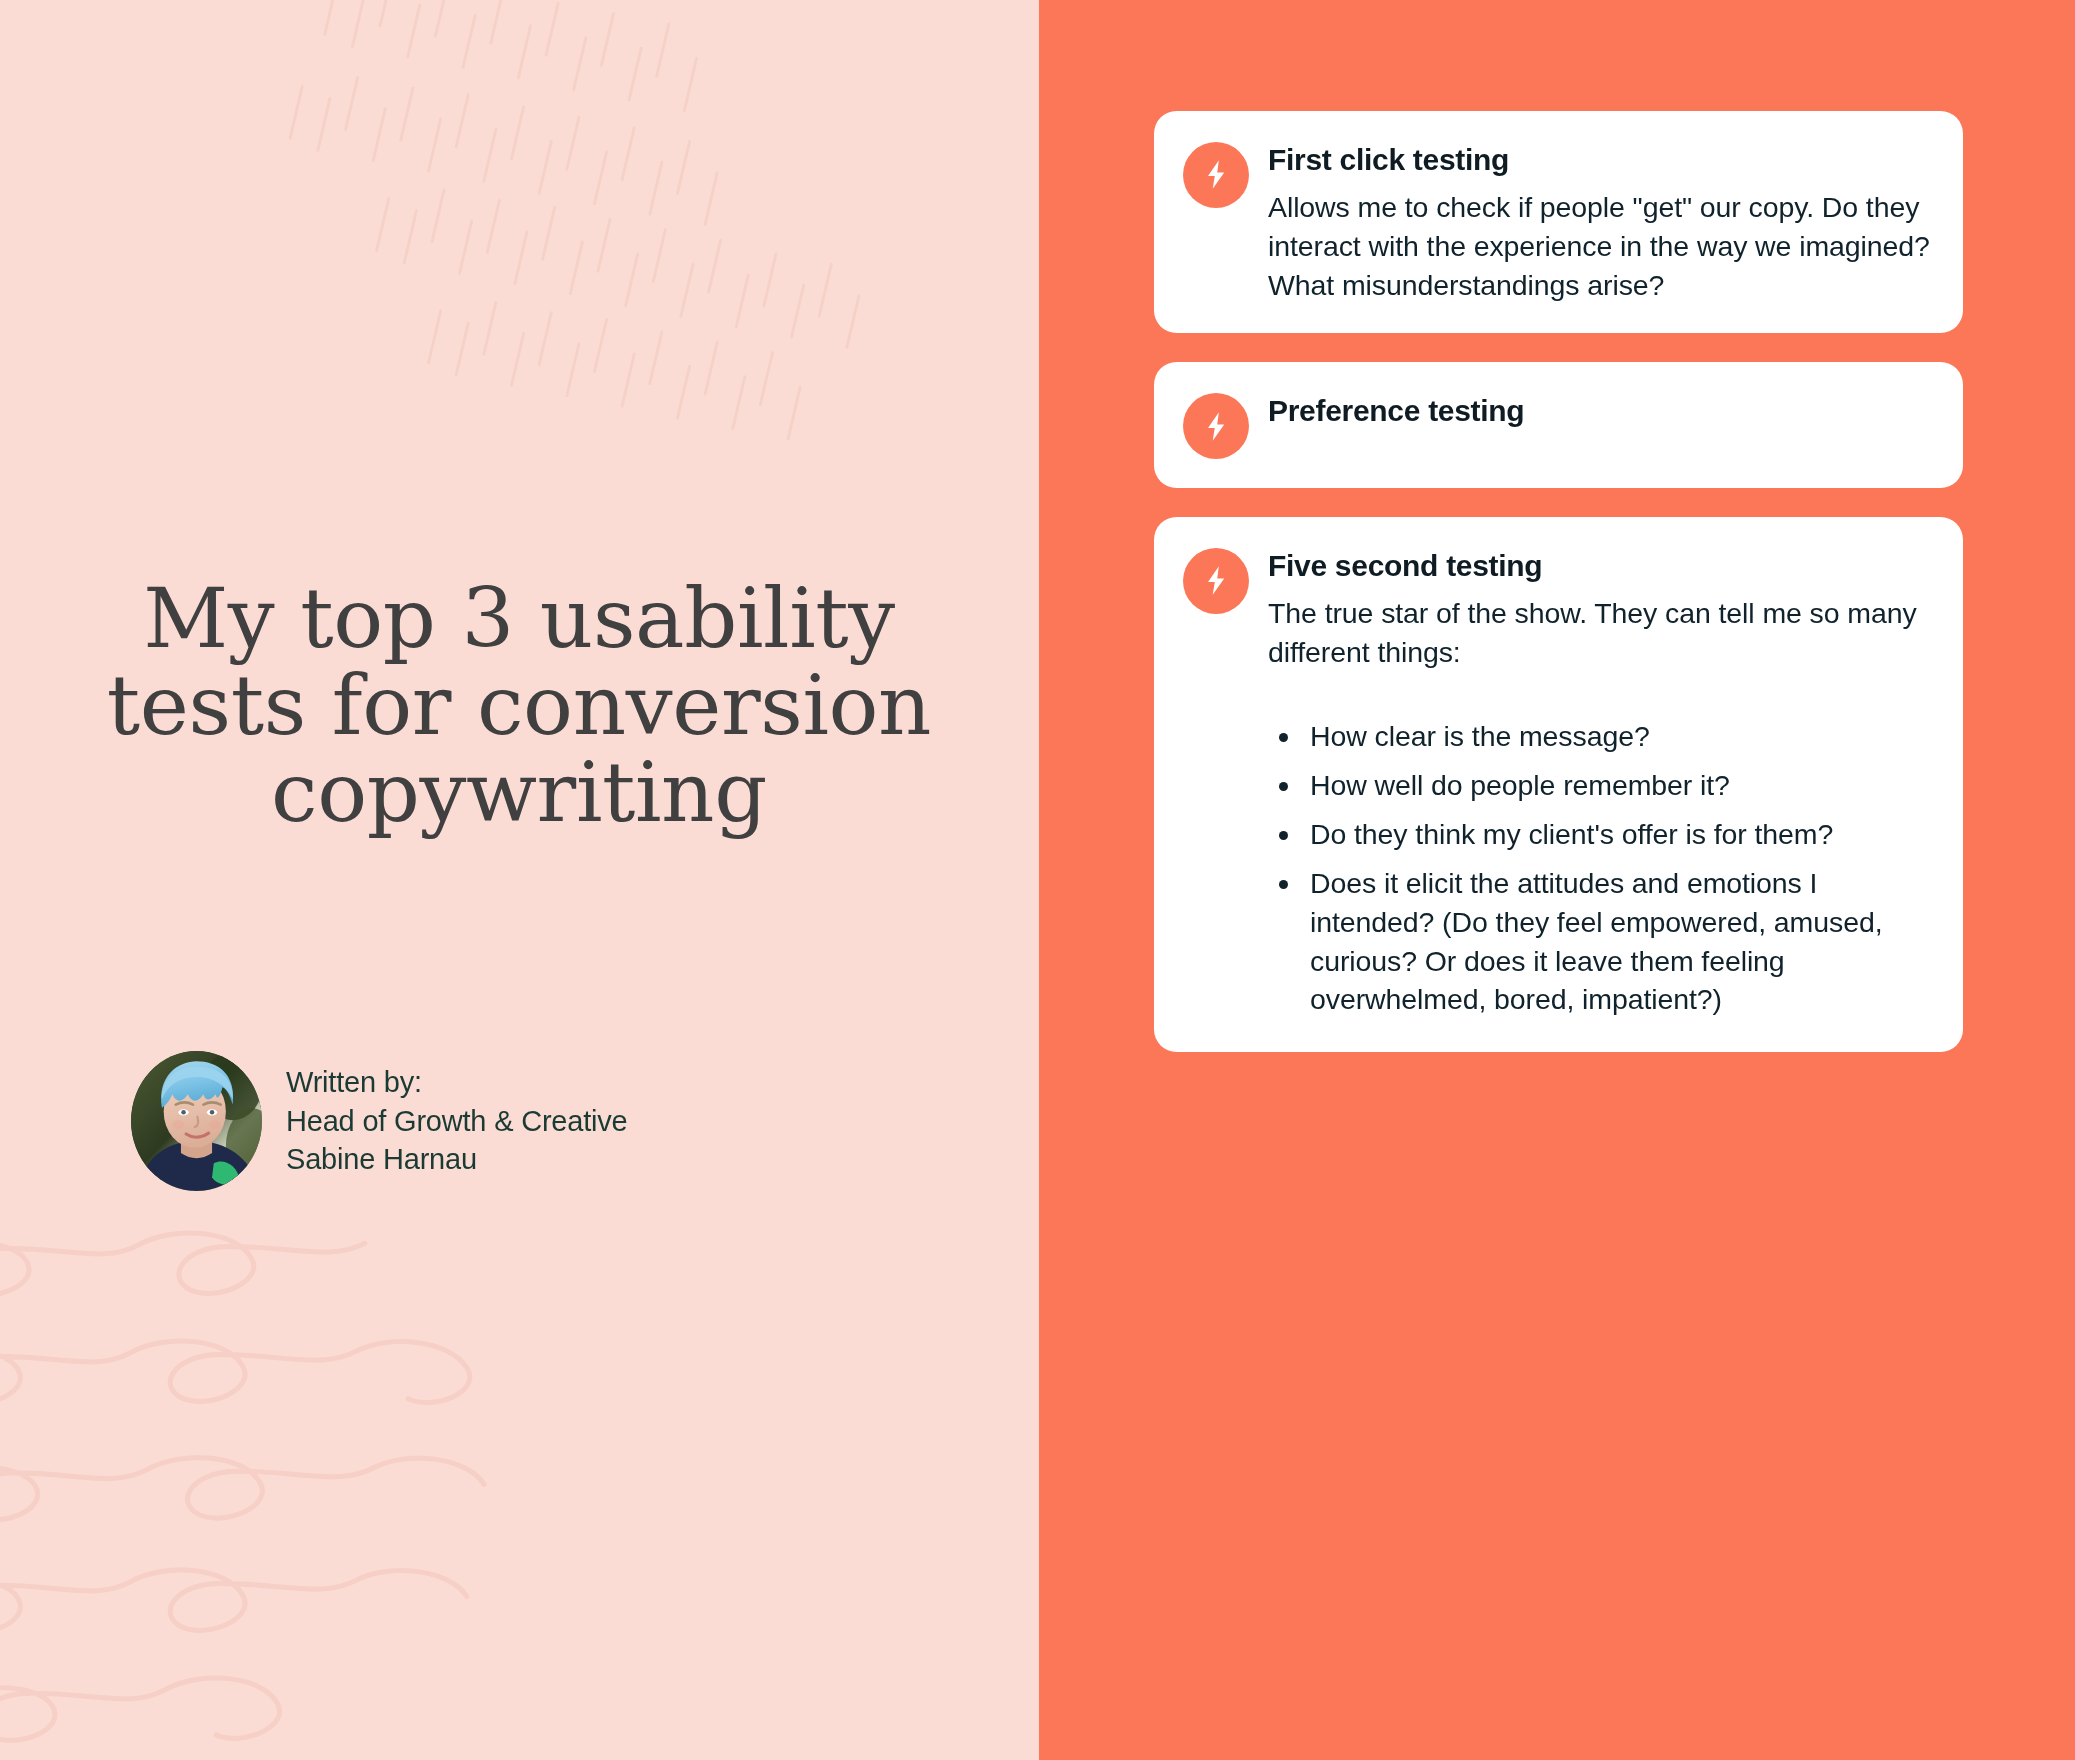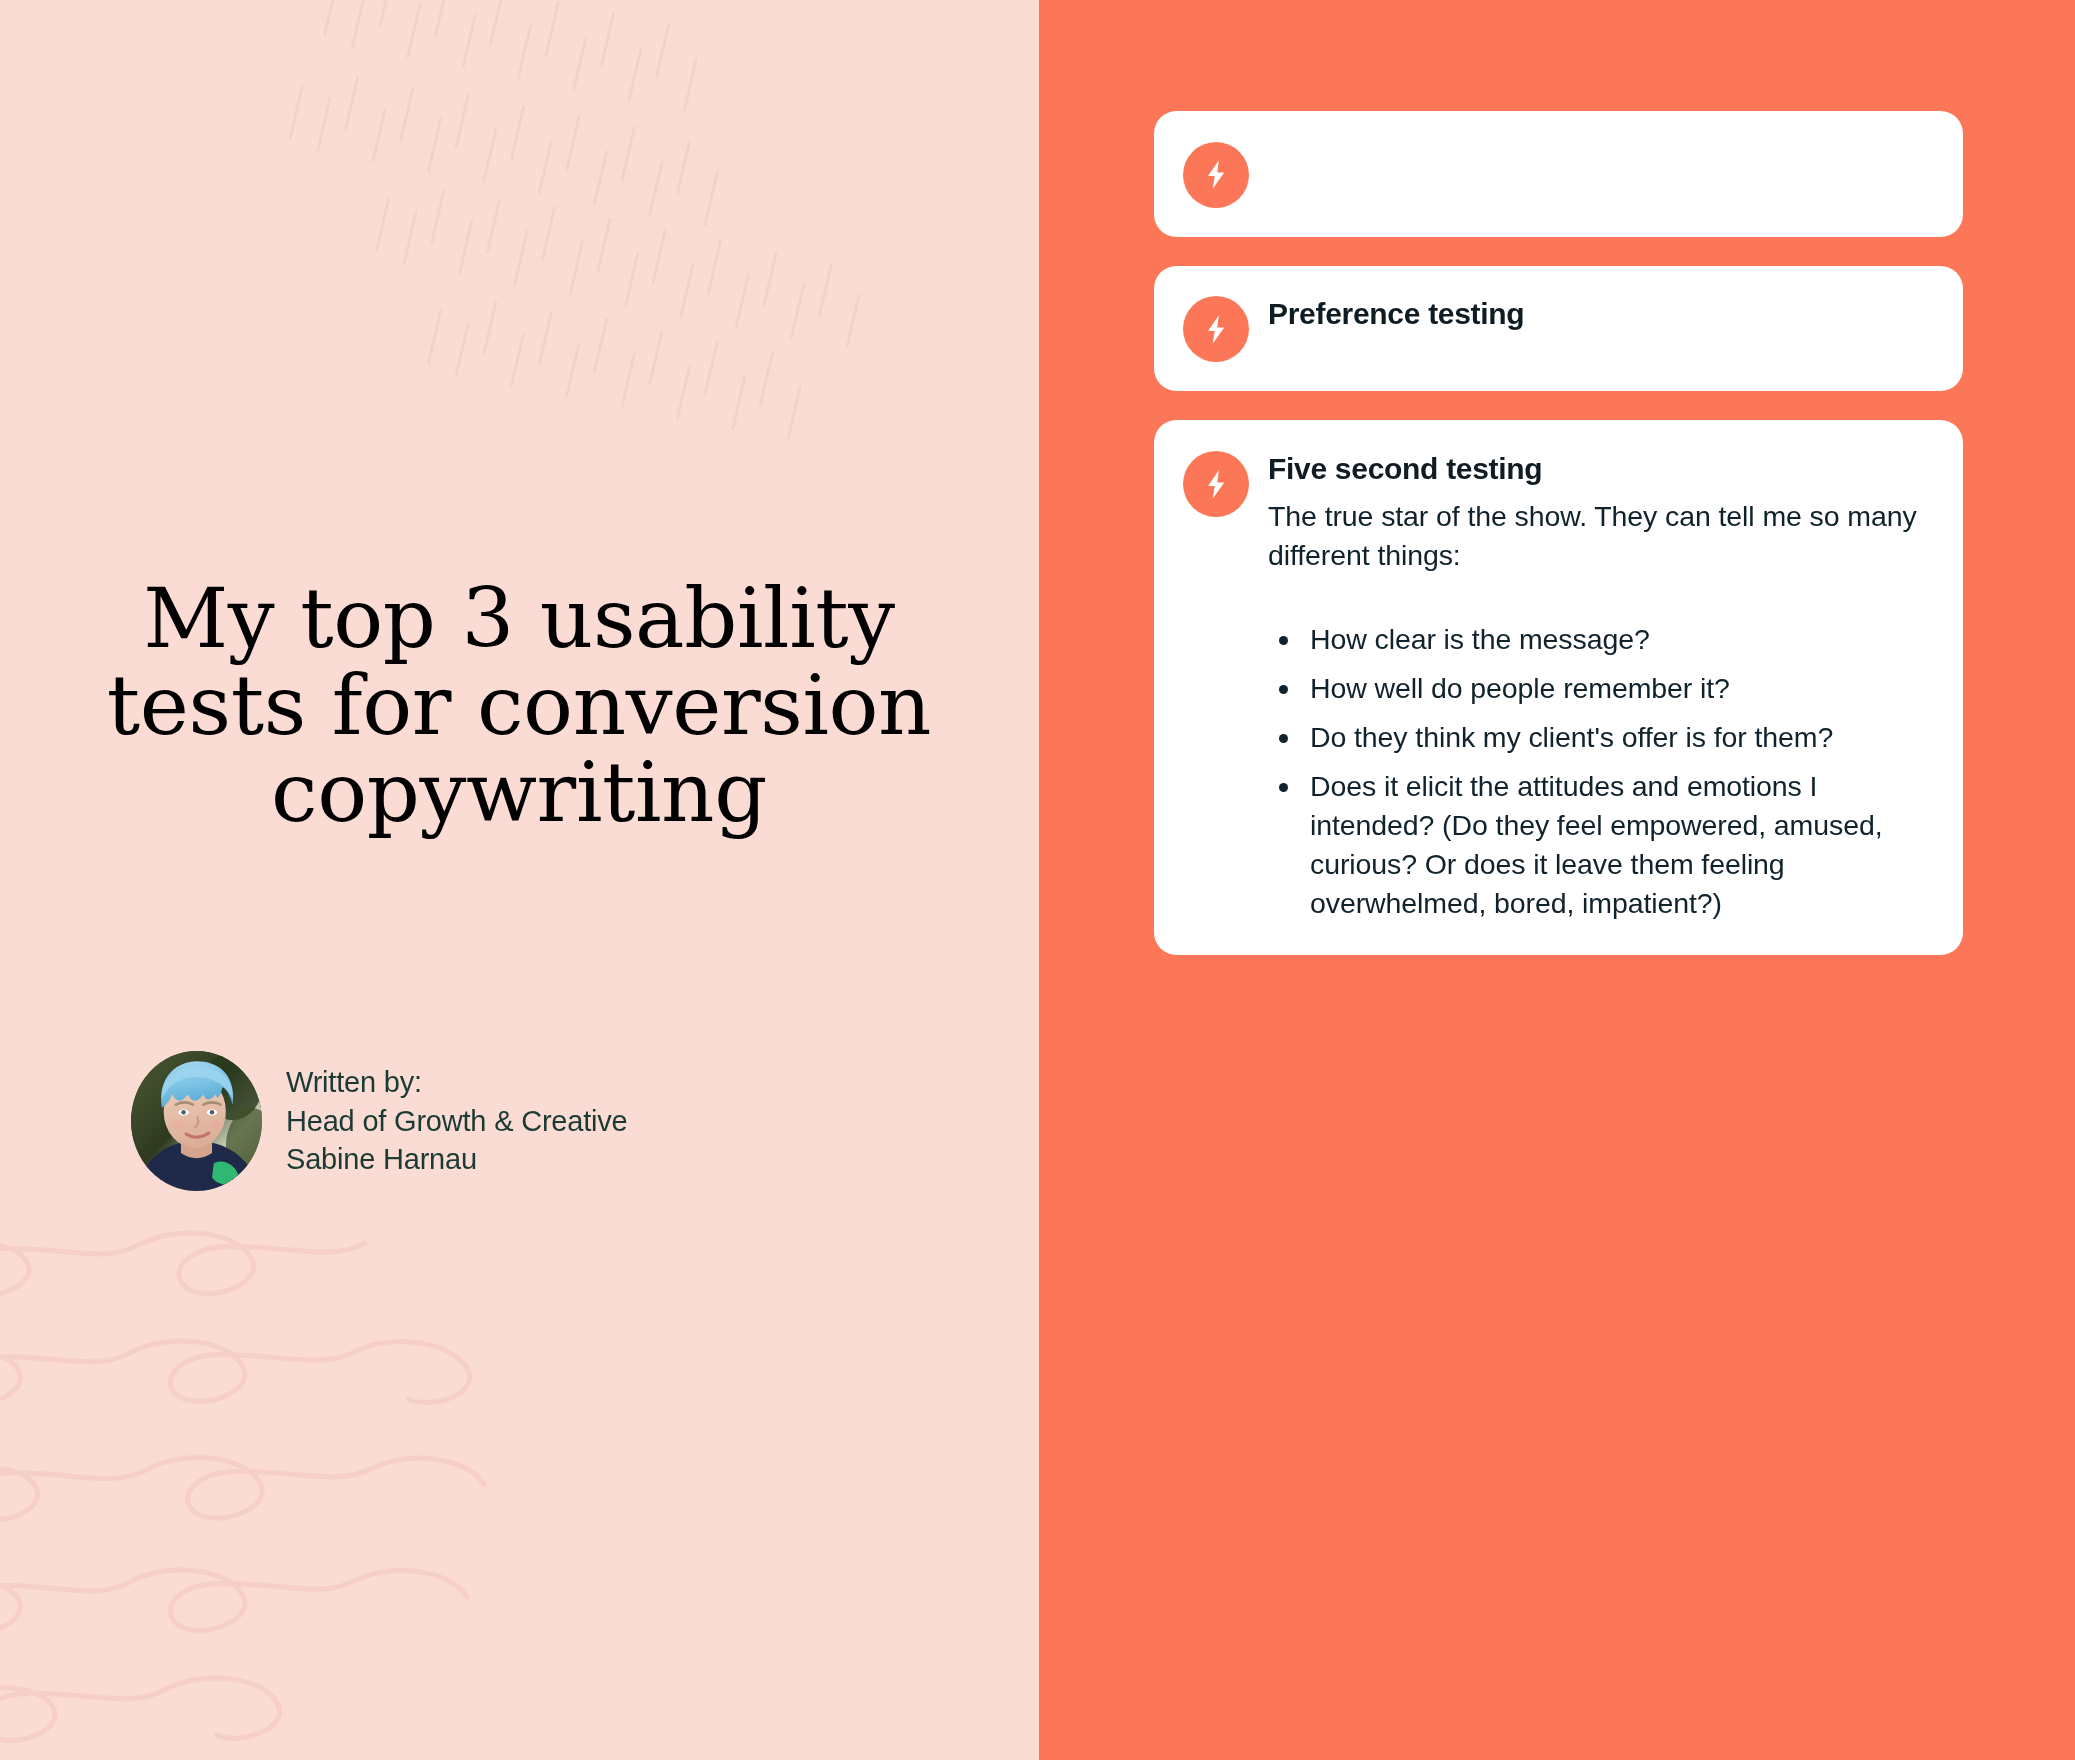--- a/index.html
+++ b/index.html
@@ -48,21 +48,21 @@
   .headline {
     position: absolute;
     left: 52px;
     top: 519px;
     width: 934px;
     text-align: center;
     font-family: "DejaVu Serif", "Liberation Serif", serif;
     font-size: 83px;
     line-height: 1.05;
     letter-spacing: -0.4px;
-    color: #000000;
+    color: #404040;
     font-weight: 400;
   }
 
   .author-block {
     position: absolute;
     left: 131px;
     top: 1051px;
     display: flex;
     align-items: flex-start;
     gap: 24px;
@@ -468,20 +468,24 @@
 
   <div class="right-panel">
     <div class="cards">
 
       <div class="card">
         <div class="bolt-badge">
           <svg width="35" height="35" viewBox="0 0 24 24" fill="none">
             <path d="M13.6 2.2 L6.2 13.1 h4.6 L9.4 21.8 L17.3 10.6 h-4.8 Z" fill="#ffffff"></path>
           </svg>
         </div>
+        <div class="card-body">
+          <h2 class="card-title">First click testing</h2>
+          <p class="card-para">Allows me to check if people "get" our copy. Do they interact with the experience in the way we imagined? What misunderstandings arise?</p>
+        </div>
       </div>
 
       <div class="card">
         <div class="bolt-badge">
           <svg width="35" height="35" viewBox="0 0 24 24" fill="none">
             <path d="M13.6 2.2 L6.2 13.1 h4.6 L9.4 21.8 L17.3 10.6 h-4.8 Z" fill="#ffffff"></path>
           </svg>
         </div>
         <div class="card-body">
           <h2 class="card-title">Preference testing</h2>

